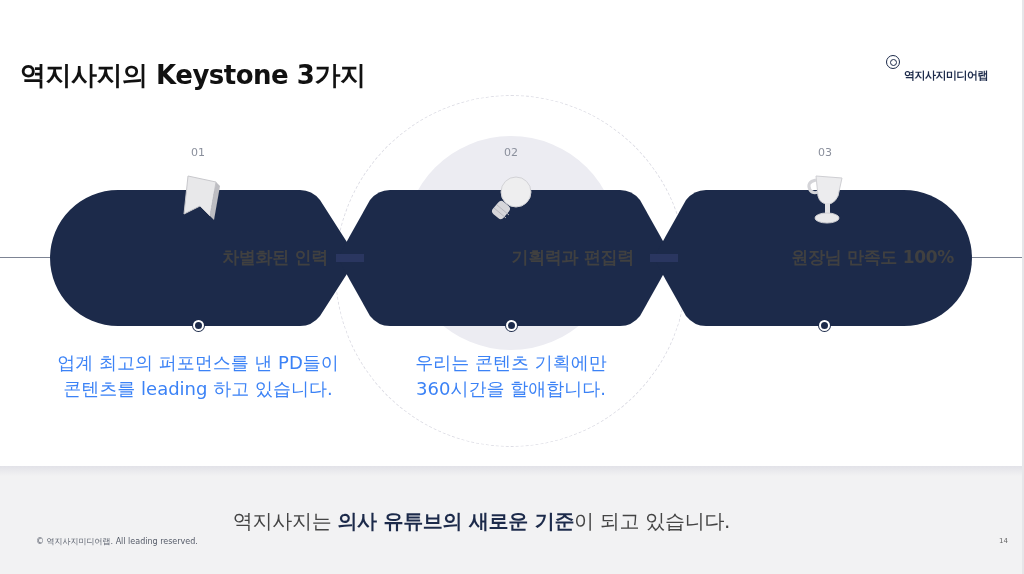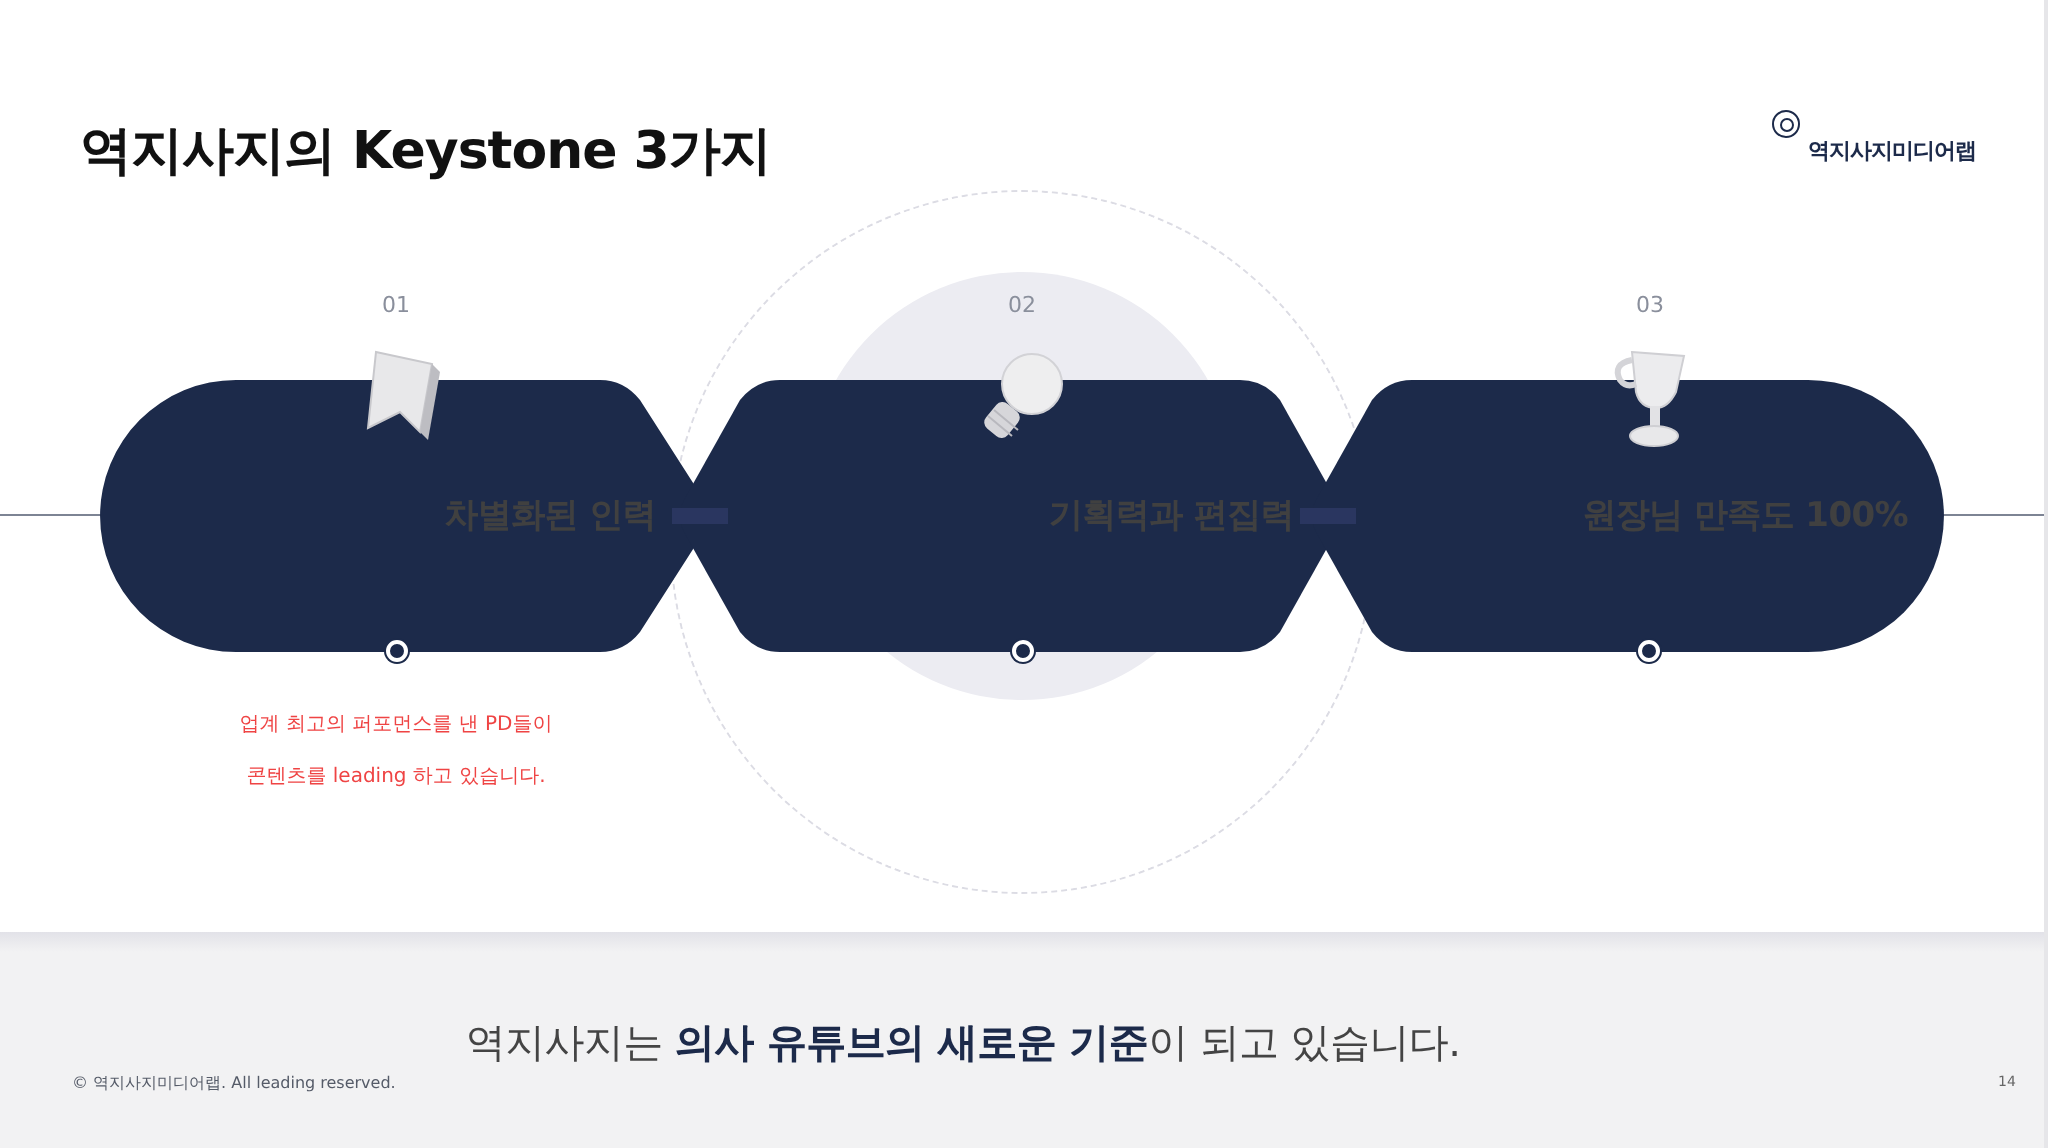--- a/index.html
+++ b/index.html
@@ -1,39 +1,39 @@
 <!DOCTYPE html>
 <html><head>
   <meta charset="utf-8">
   <style>
     * { box-sizing: border-box; margin: 0; padding: 0; }
     html, body { width: 1024px; height: 574px; overflow: hidden; background: #ffffff; }
     body { font-family: "DejaVu Sans", "Liberation Sans", sans-serif; position: relative; color: #1a1a1a; }
     .slide { position: absolute; left: 0; top: 0; width: 1024px; height: 574px; background: #ffffff; }
     .right-edge { position: absolute; right: 0; top: 0; width: 2px; height: 574px; background: #e6e6e9; }
 
-    .title { position: absolute; left: 40px; top: 58px; font-size: 26px; font-weight: bold; color: #111; letter-spacing: -0.5px; white-space: nowrap; }
+    .title { position: absolute; left: 20px; top: 58px; font-size: 26px; font-weight: bold; color: #111; letter-spacing: -0.5px; white-space: nowrap; }
 
     .brand { position: absolute; right: 36px; top: 40px; display: flex; align-items: center; gap: 4px; }
     .brand-icon { width: 14px; height: 14px; border: 1.5px solid #1c2a4a; border-radius: 50%; position: relative; }
     .brand-icon::before { content: ""; position: absolute; left: 3px; top: 3px; width: 5px; height: 5px; border: 1px solid #1c2a4a; border-radius: 50%; }
     .brand-label { font-size: 11px; font-weight: bold; color: #1c2a4a; letter-spacing: -0.5px; margin-top: 28px; }
 
     .big-circle { position: absolute; left: 335px; top: 95px; width: 352px; height: 352px; border-radius: 50%; border: 1.5px dashed #dcdce4; }
     .inner-circle { position: absolute; left: 404px; top: 136px; width: 214px; height: 214px; border-radius: 50%; background: #ececf2; }
 
     .hline { position: absolute; top: 257px; height: 1px; background: #7d8494; }
     .hline.left { left: 0; width: 60px; }
     .hline.right { left: 960px; width: 64px; }
 
     .shape-svg { position: absolute; left: 0; top: 0; }
 
     .num { position: absolute; top: 146px; font-size: 11px; color: #8a8f9c; width: 40px; text-align: center; }
     .card-title { position: absolute; top: 246px; font-size: 17px; font-weight: bold; color: #404040; text-align: right; width: 260px; letter-spacing: -0.3px; }
-    .desc { position: absolute; top: 350px; width: 300px; text-align: center; font-size: 10px; line-height: 26px; color: #ef4444; }
+    .desc { position: absolute; top: 350px; width: 300px; text-align: center; font-size: 18px; line-height: 26px; color: #3b82f6; }
 
     .dot { position: absolute; top: 320px; width: 11px; height: 11px; border-radius: 50%; background: #1c2a4a; border: 2px solid #ffffff; box-shadow: 0 0 0 1px #1c2a4a; }
 
     .icon-obj { position: absolute; }
 
     .footer-band { position: absolute; left: 0; top: 468px; width: 1024px; height: 106px; background: #f2f2f3; }
     .footer-shadow { position: absolute; left: 0; top: 466px; width: 1024px; height: 10px; background: linear-gradient(#e2e2e8, #f2f2f3); }
     .tagline { position: absolute; left: 0; top: 508px; width: 963px; text-align: center; font-size: 20px; color: #444; letter-spacing: -0.3px; }
     .tagline b { color: #1c2a4a; font-weight: bold; }
     .copyright { position: absolute; left: 36px; top: 536px; font-size: 8px; color: #555b68; }
@@ -81,22 +81,26 @@
     <div>콘텐츠를 leading 하고 있습니다.</div>
   </div>
 
   <div class="num" style="left:491px;">02</div>
   <svg class="icon-obj" style="left:488px;top:174px;" width="46" height="50">
     <circle cx="28" cy="18" r="15" fill="#eeeeef" stroke="#d2d2d6" stroke-width="1"></circle>
     <rect x="6" y="28" width="14" height="16" rx="4" transform="rotate(40 13 36)" fill="#d6d6da"></rect>
     <line x1="6" y1="34" x2="18" y2="44" stroke="#b8b8be" stroke-width="1"></line>
     <line x1="9" y1="31" x2="21" y2="41" stroke="#b8b8be" stroke-width="1"></line>
   </svg>
-  <div class="card-title" style="left:387px;">기획력과 편집력</div>
+  <div class="card-title" style="left:374px;">기획력과 편집력</div>
   <div class="dot" style="left:506px;"></div>
+  <div class="desc" style="left:361px;">
+    <div>우리는 콘텐츠 기획에만</div>
+    <div>360시간을 할애합니다.</div>
+  </div>
 
   <div class="num" style="left:805px;">03</div>
   <svg class="icon-obj" style="left:804px;top:170px;" width="44" height="58">
     <path d="M12,6 L38,8 L34,26 Q30,34 24,34 Q16,34 14,26 Z" fill="#ececee" stroke="#cfcfd3" stroke-width="1"></path>
     <path d="M12,10 Q2,12 6,20 Q9,24 14,22" fill="none" stroke="#d4d4d8" stroke-width="3"></path>
     <rect x="21" y="33" width="5" height="12" fill="#e2e2e5"></rect>
     <ellipse cx="23" cy="48" rx="12" ry="5" fill="#e8e8ea" stroke="#cfcfd3" stroke-width="1"></ellipse>
   </svg>
   <div class="card-title" style="left:694px;">원장님 만족도 100%</div>
   <div class="dot" style="left:819px;"></div>

